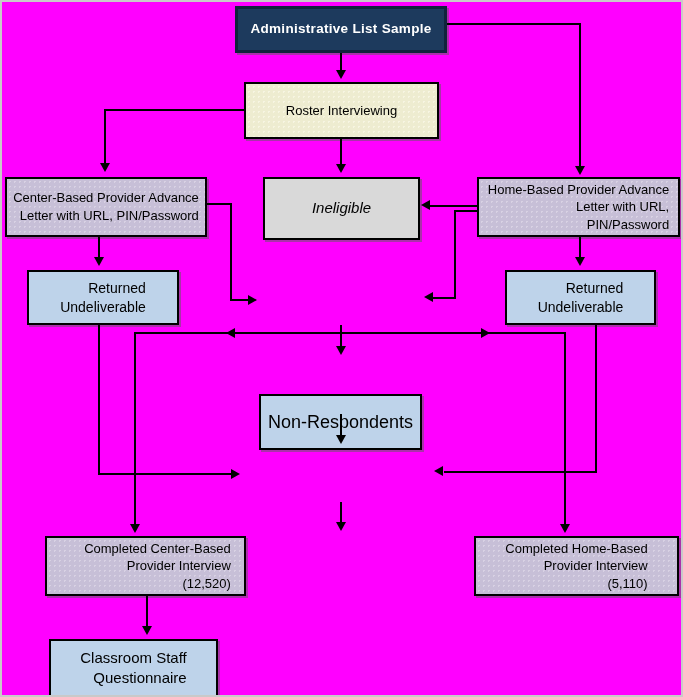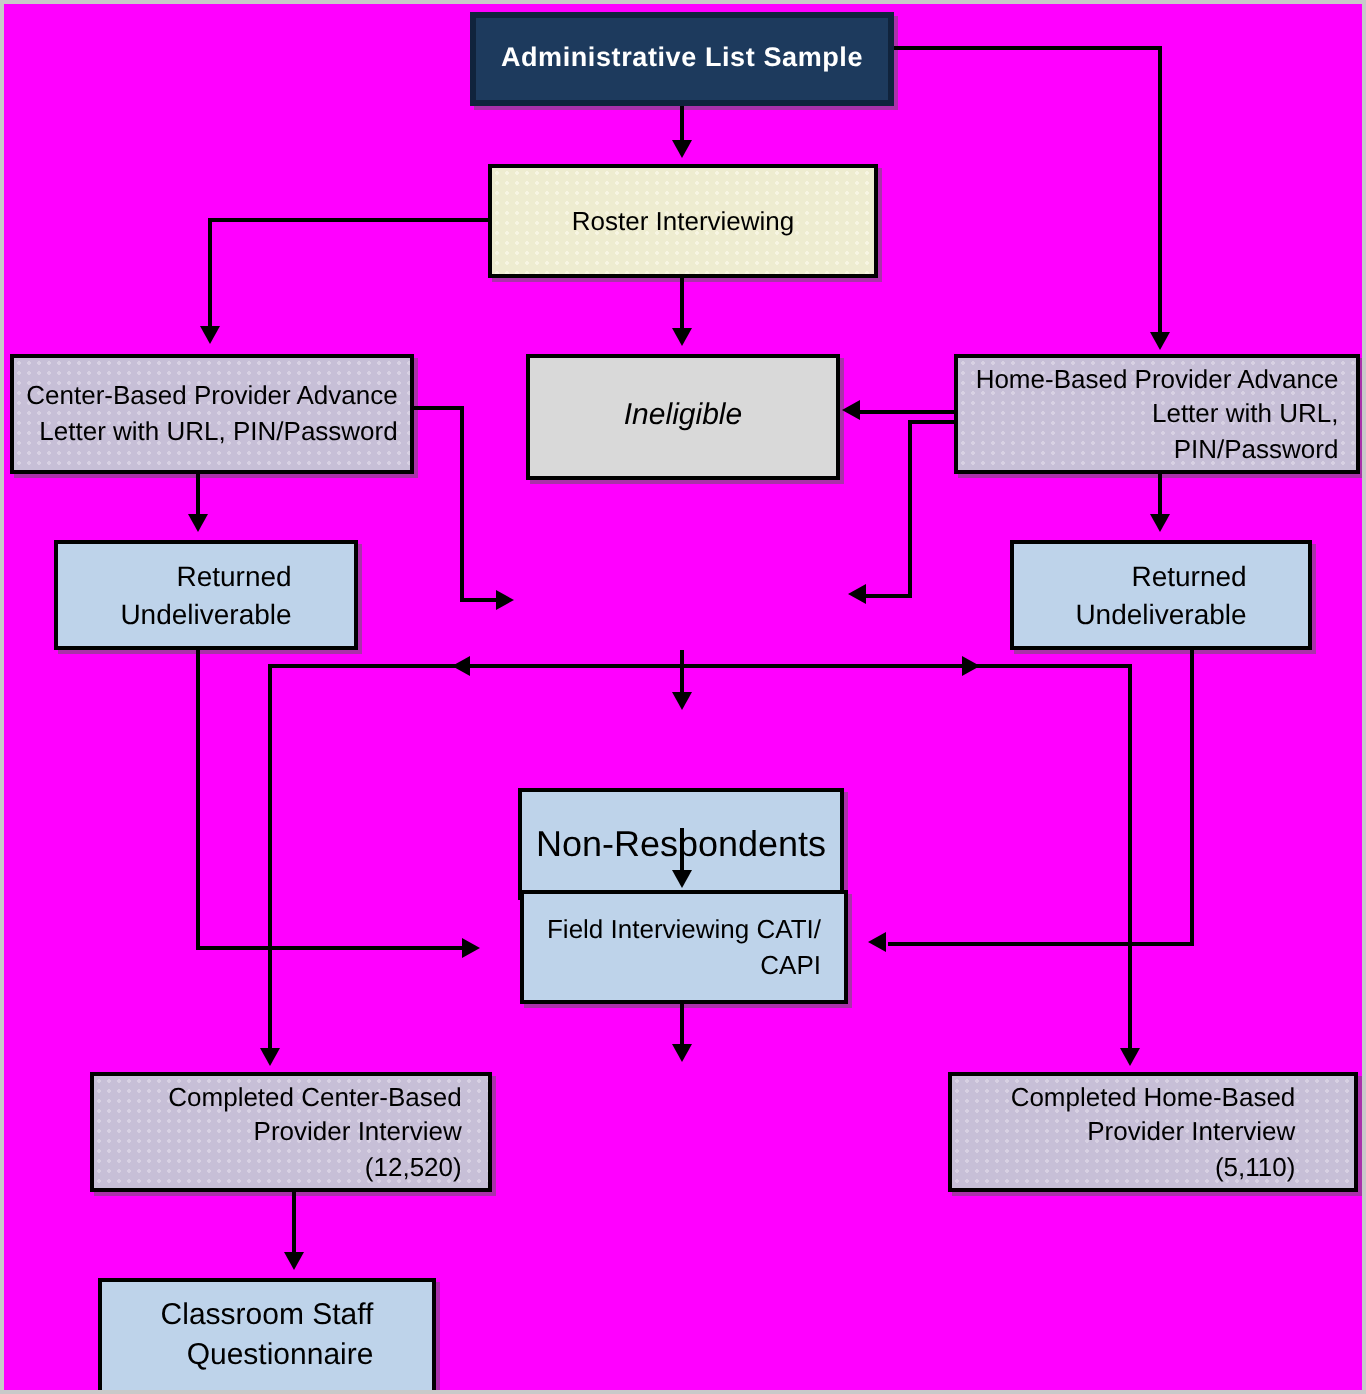--- a/index.html
+++ b/index.html
@@ -64,22 +64,20 @@
 Letter with URL, PIN/Password</div>
   <div class="node fill-gray" id="n-ineligible">Ineligible</div>
   <div class="node fill-lav" id="n-home-adv">Home-Based Provider Advance
 Letter with URL,
 PIN/Password</div>
   <div class="node fill-blue" id="n-ret-left">Returned
 Undeliverable</div>
   <div class="node fill-blue" id="n-ret-right">Returned
 Undeliverable</div>
   <div class="node fill-blue" id="n-nonresp">Non-Respondents</div>
-  <div class="node fill-blue" id="n-field-int">Field Interviewing CATI/
-CAPI</div>
   <div class="node fill-lav" id="n-comp-center">Completed Center-Based
 Provider Interview
 (12,520)</div>
   <div class="node fill-lav" id="n-comp-home">Completed Home-Based
 Provider Interview
 (5,110)</div>
   <div class="node fill-blue" id="n-classroom">Classroom Staff
 Questionnaire</div>
 
   <div class="line v" style="left:338px;top:51px;height:18px;"></div>

